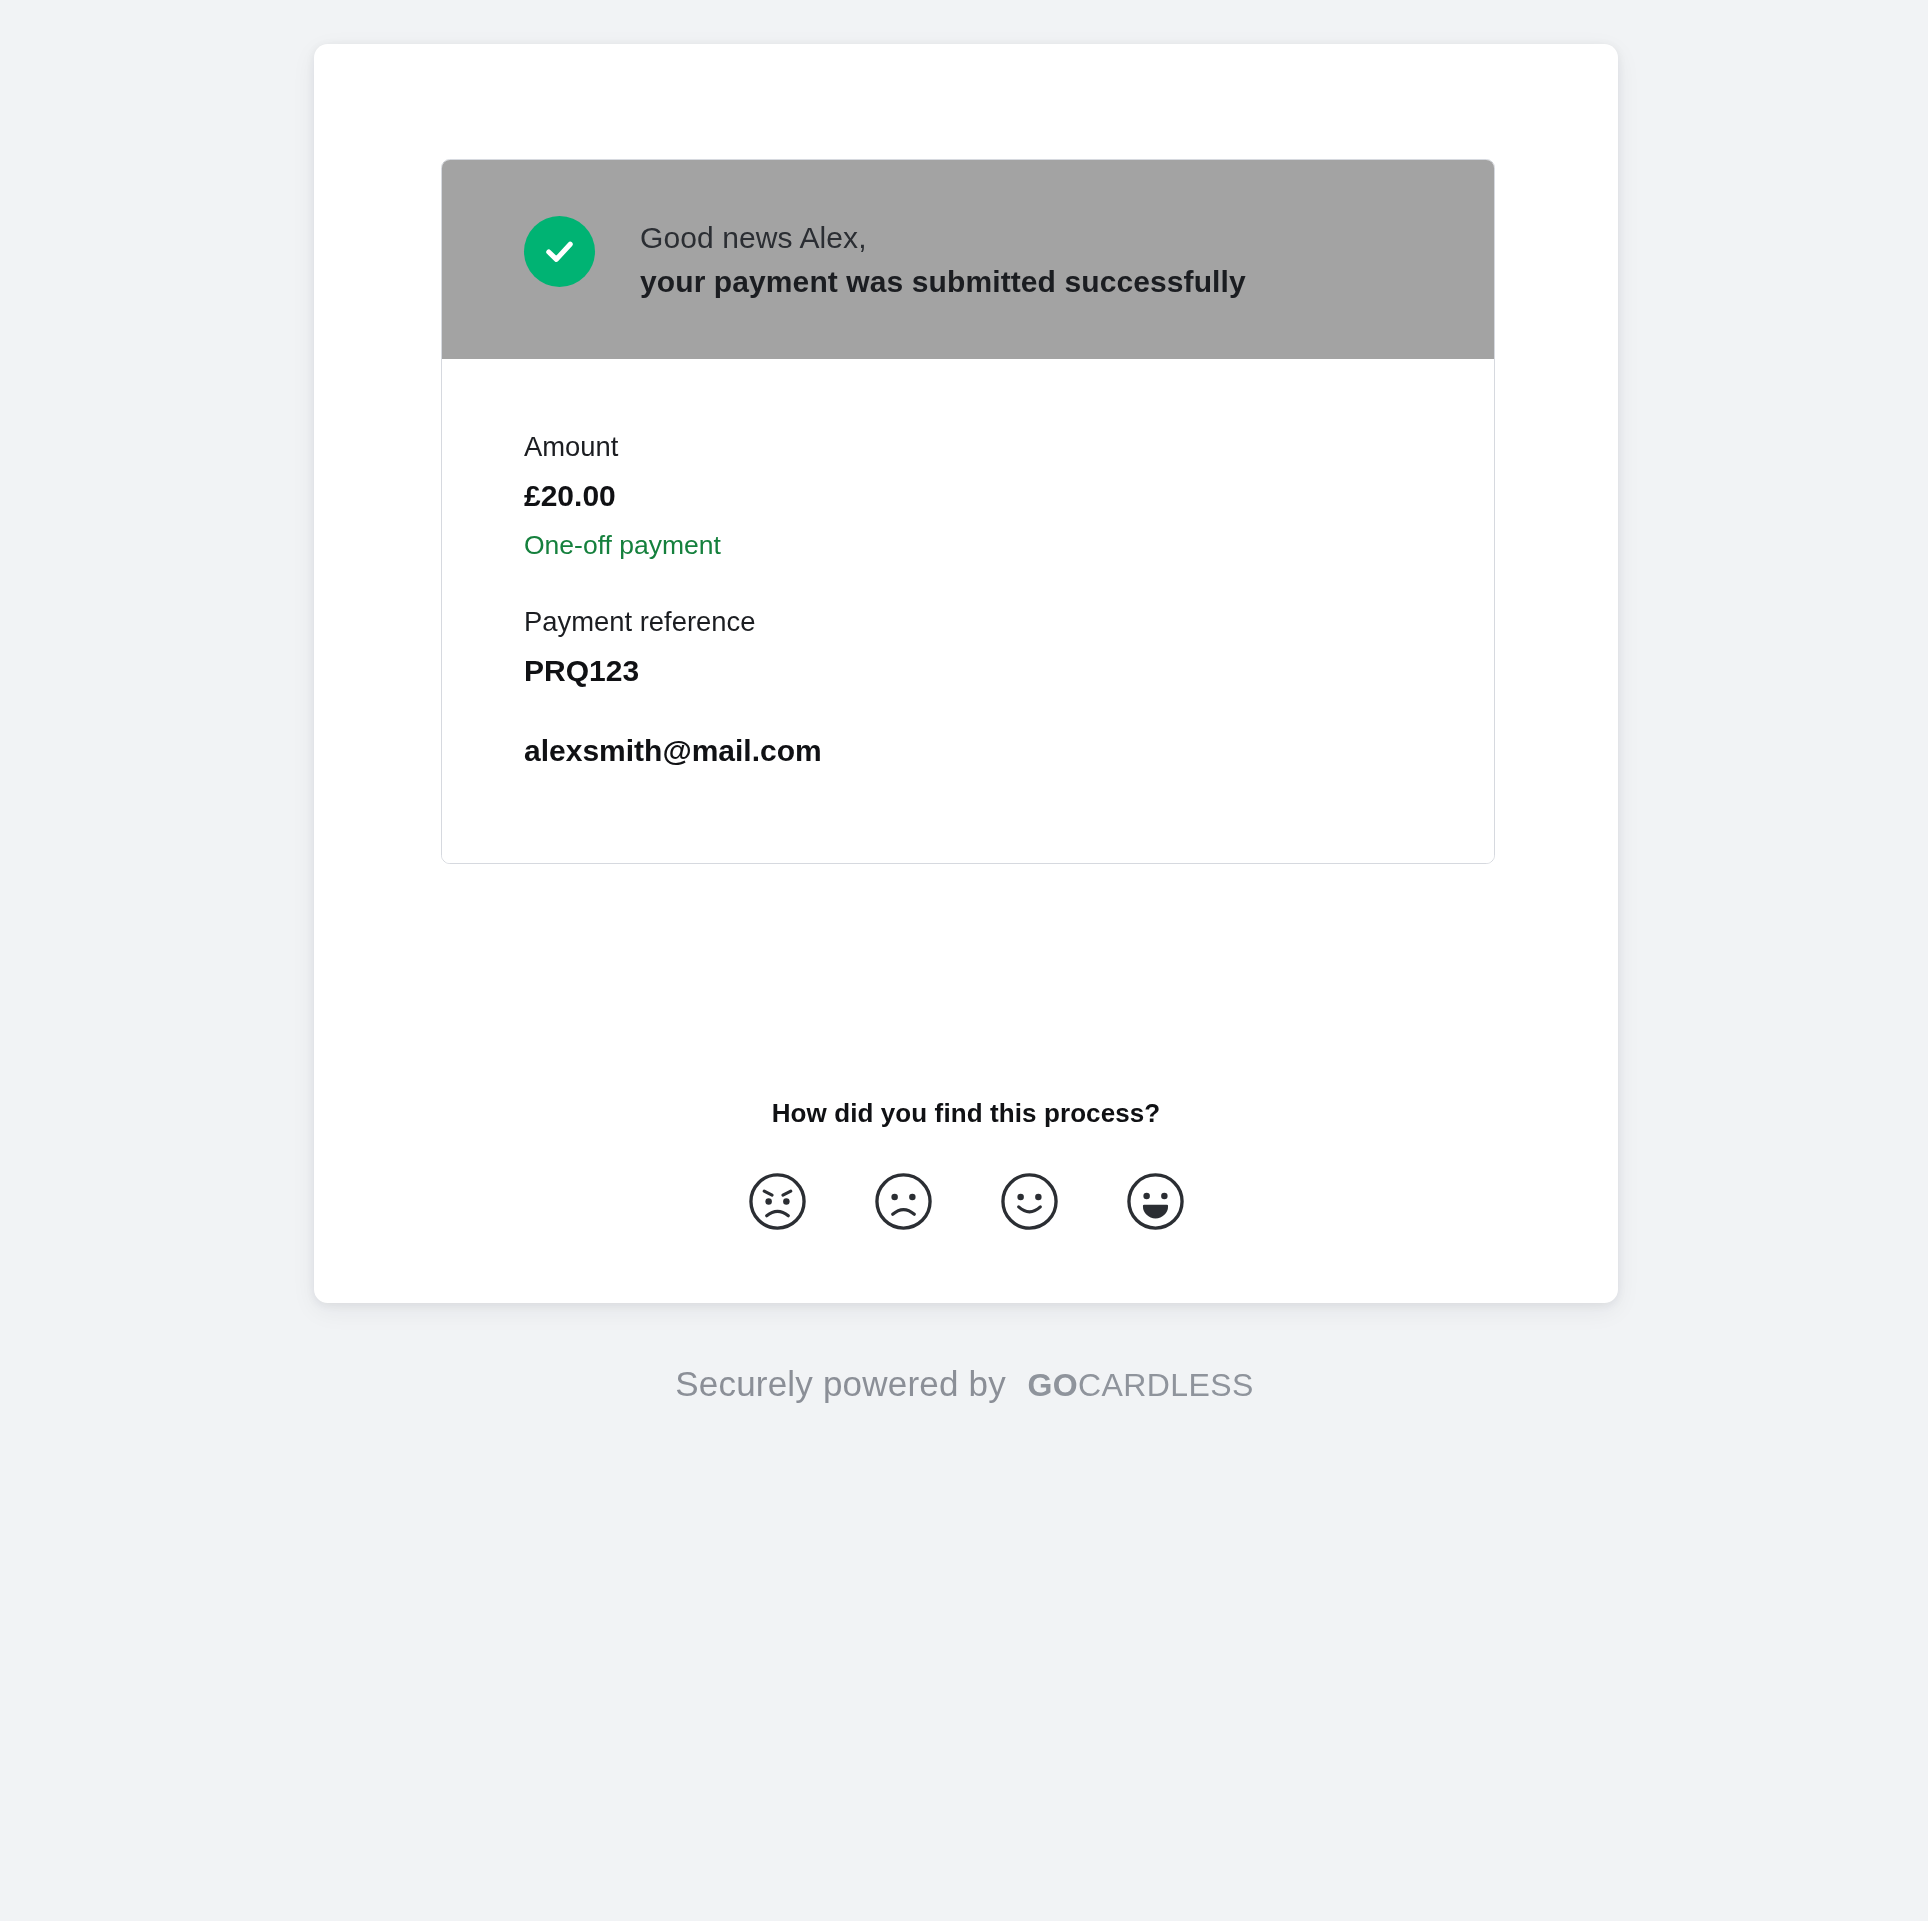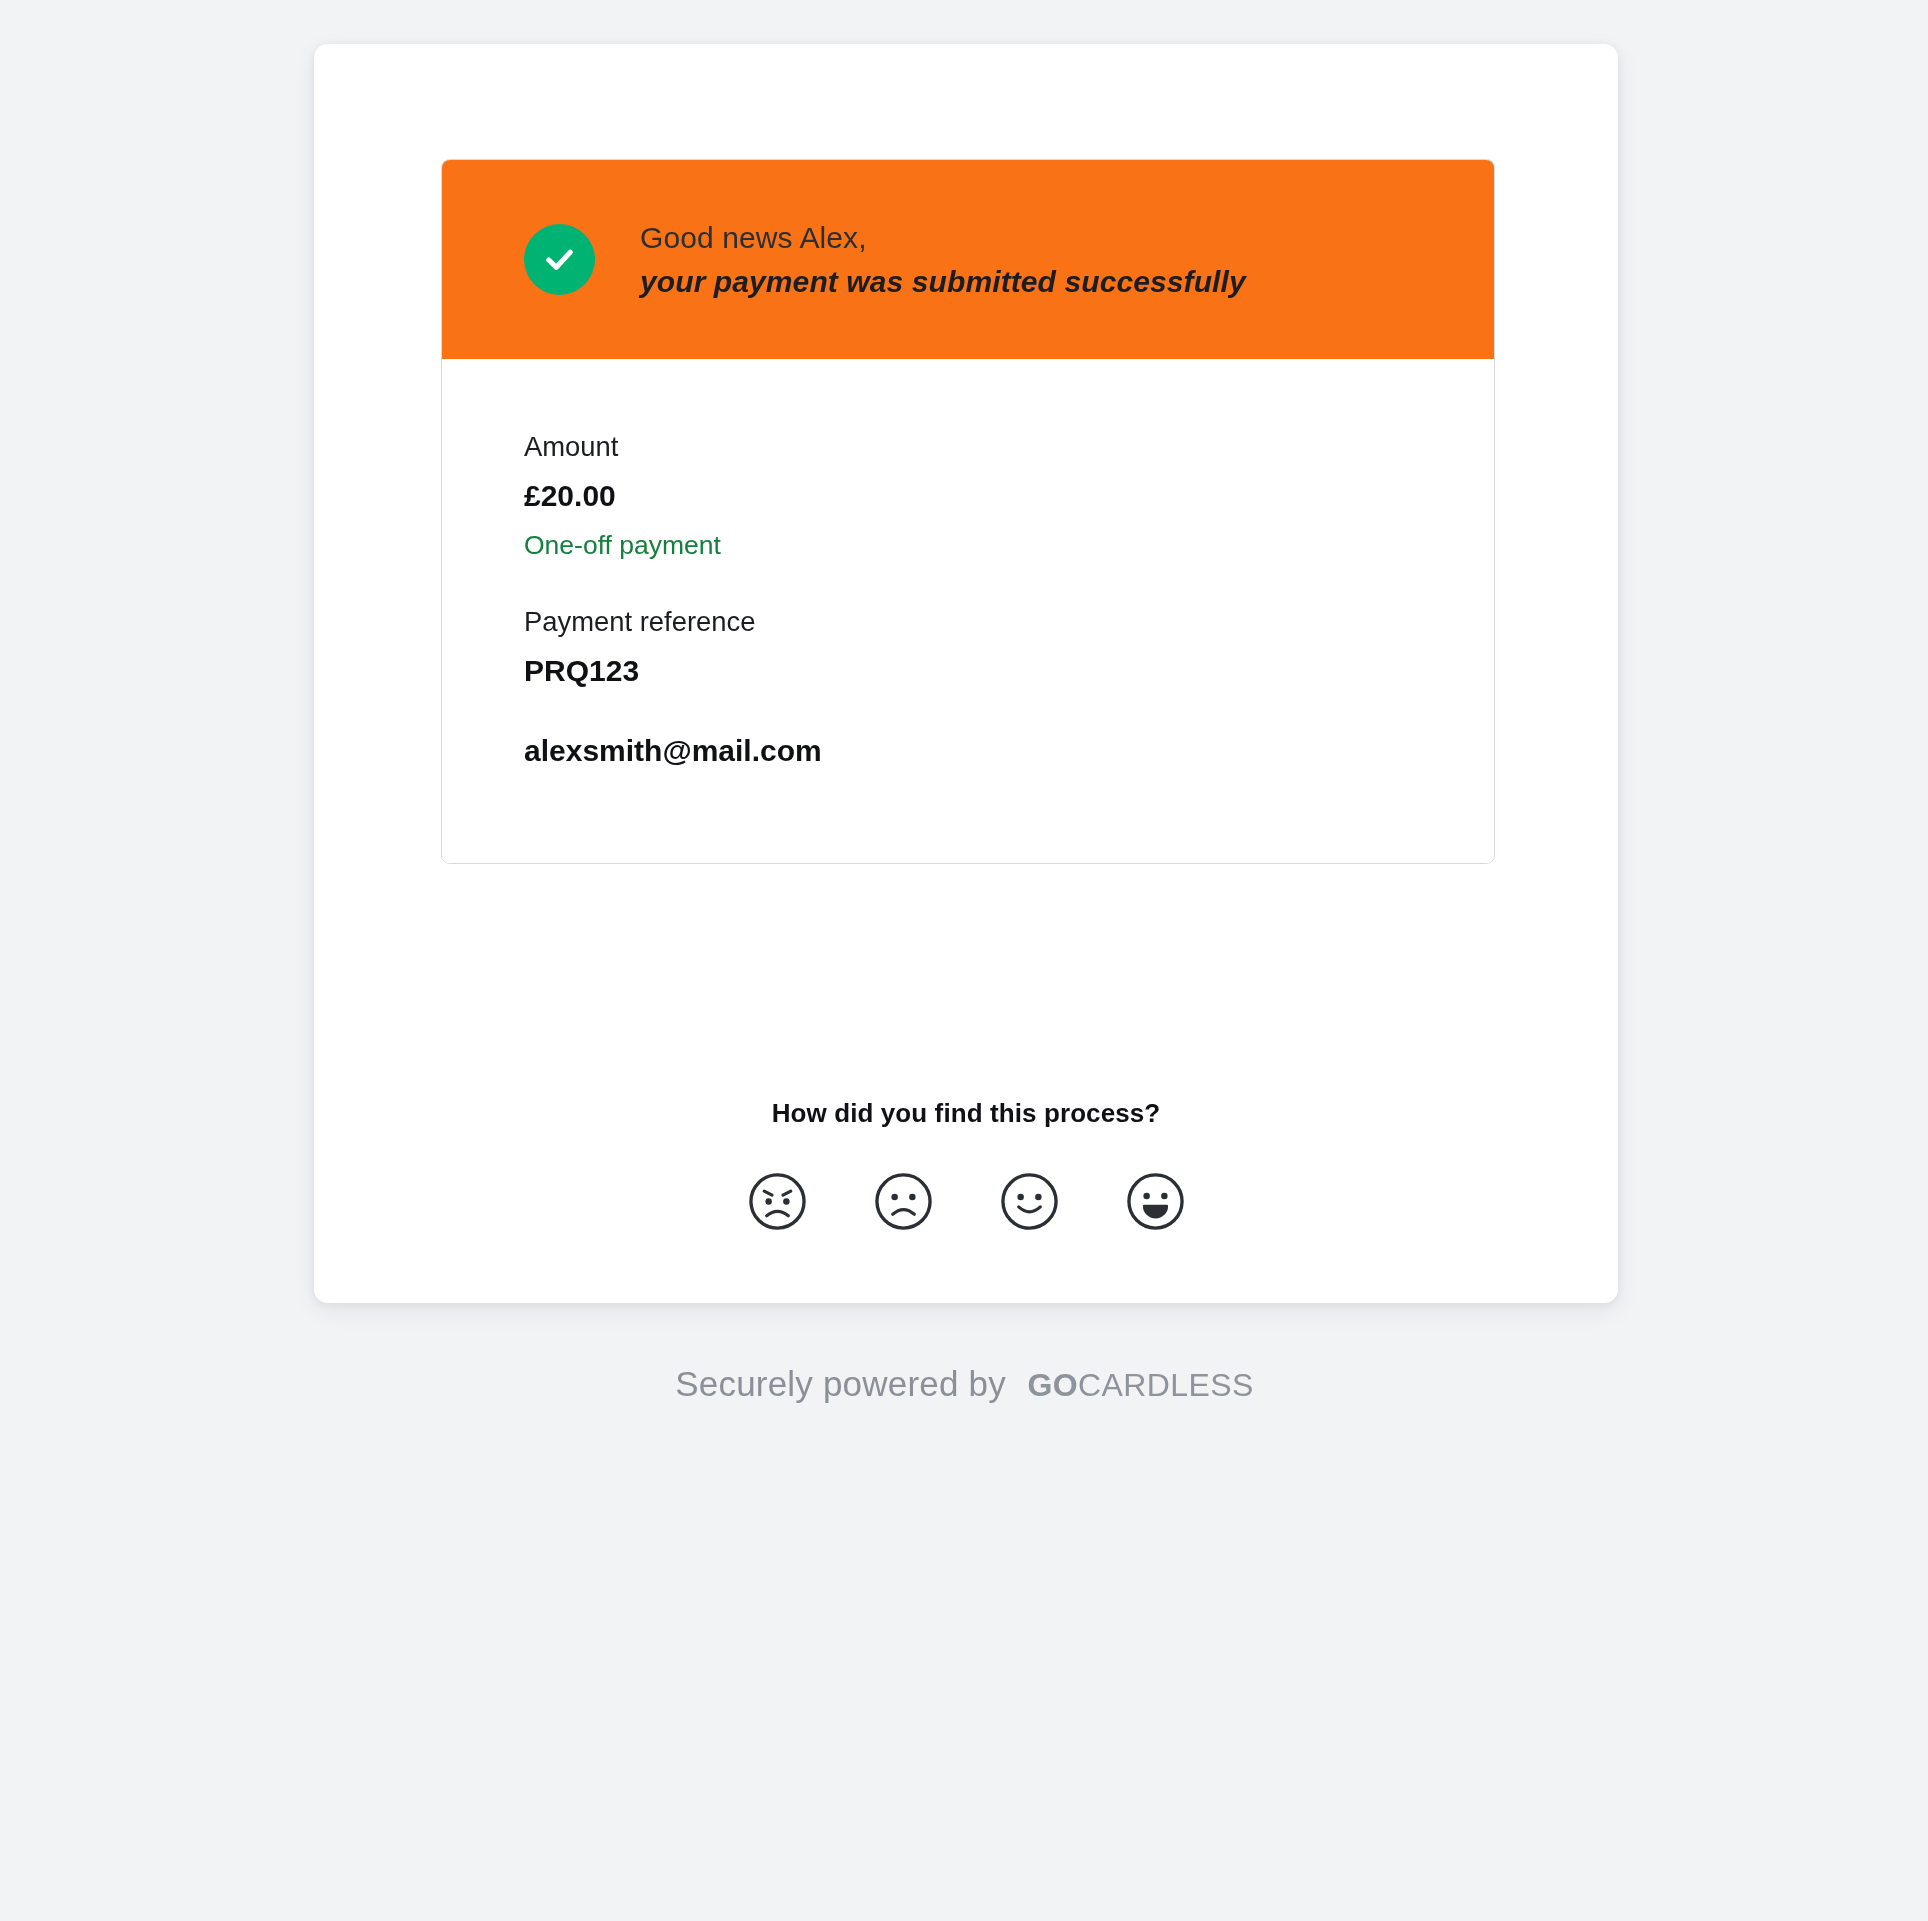--- a/index.html
+++ b/index.html
@@ -38,23 +38,22 @@
     top: 115px;
     width: 1054px;
     border: 1px solid #d6d9df;
     border-radius: 8.8px;
     background: #ffffff;
     overflow: hidden;
   }
 
   
   .banner {
-    background: #f97316;
-    display: flex;
-    align-items: center;
+    background: #a3a3a3;
+    display: flex;
     padding: 56px 0 56px 82px;
   }
 
   .check-circle {
     flex: 0 0 auto;
     width: 71px;
     height: 71px;
     border-radius: 50%;
     background: #00b373;
     display: flex;
@@ -75,21 +74,20 @@
     color: #2b2e33;
     font-weight: 400;
     letter-spacing: 0.1px;
   }
   .banner-line-2 {
     font-size: 30px;
     line-height: 1.45;
     color: #1b1d21;
     font-weight: 700;
     letter-spacing: 0.1px;
-    font-style: italic;
   }
 
   
   .panel-body {
     background: #ffffff;
     padding: 67px 82px 90px 82px;
   }
 
   .field { margin-bottom: 0; }
   .field + .field { margin-top: 35px; }

